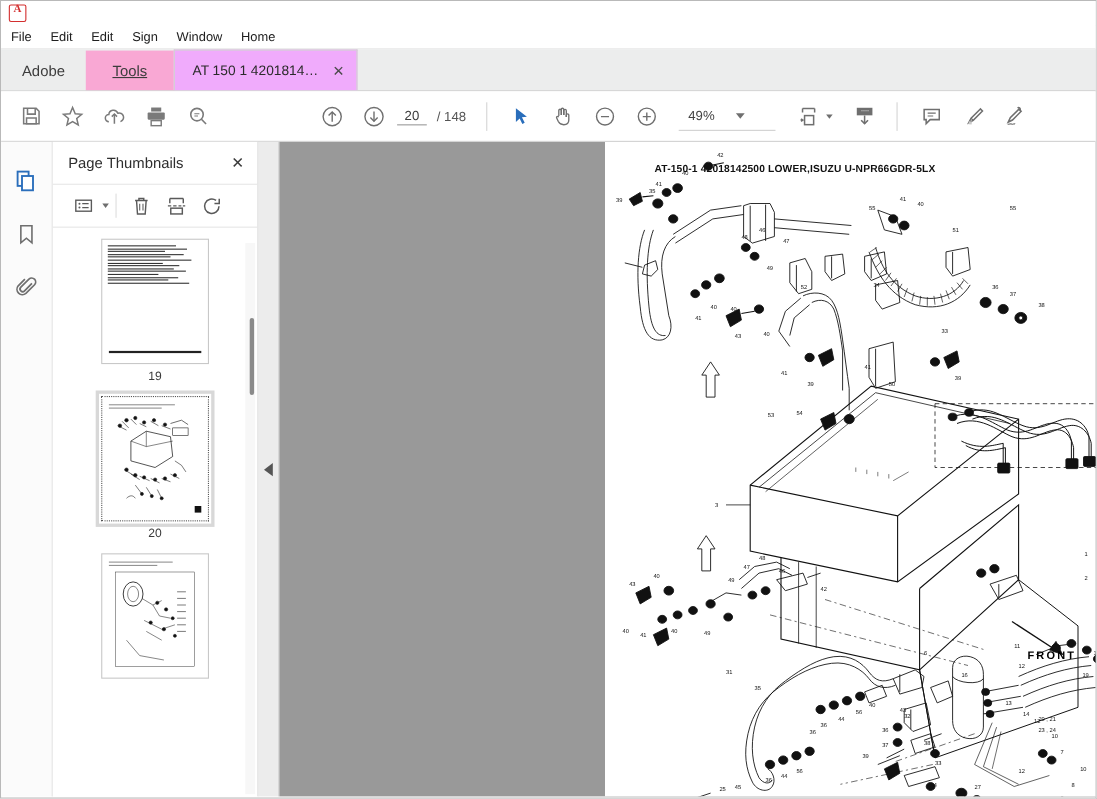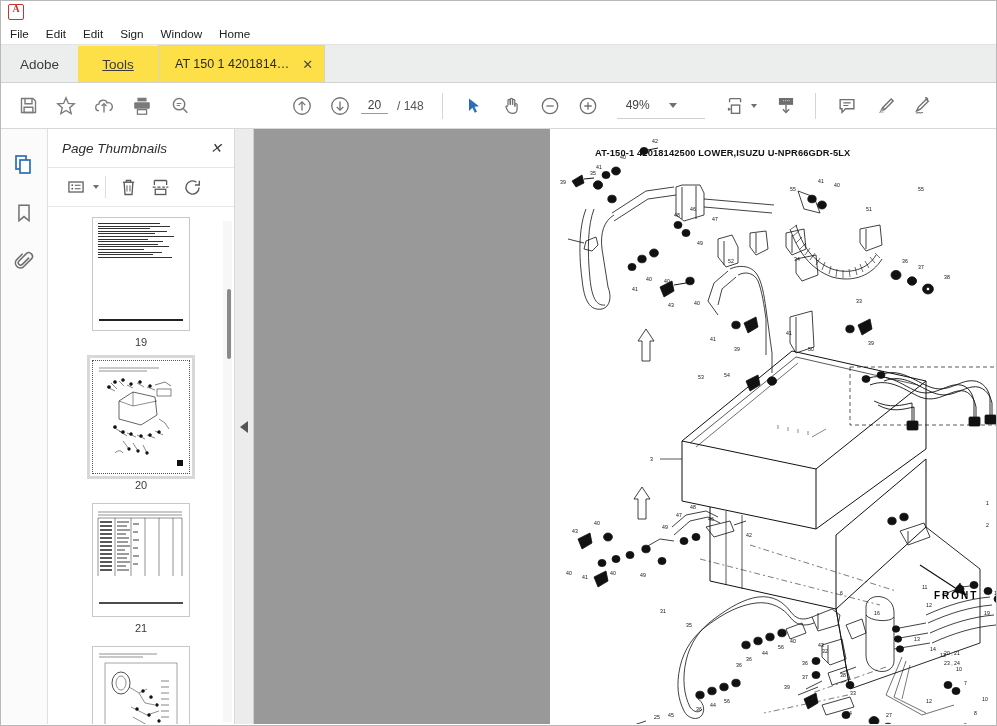--- a/index.html
+++ b/index.html
@@ -18,22 +18,22 @@
   .titletext{font-size:11.5px;color:#3a3a3a;white-space:nowrap;}
 
   
   .menubar{height:21px;display:flex;align-items:center;padding-left:9px;background:#fff;border-bottom:1px solid #e2e2e2;}
   .menuitem{font-size:11.7px;color:#202020;margin-right:17px;cursor:default;}
 
   
   .tabstrip{height:37px;background:#eceded;display:flex;align-items:flex-end;border-bottom:1px solid #d2d2d2;}
   .tab{height:36px;display:flex;align-items:center;justify-content:center;font-size:13.5px;color:#3c3c3c;padding:0 18px;box-sizing:border-box;cursor:default;}
   .tab.home{width:77px;background:#eceded;}
-  .tab.tools{width:80px;background:#fde047;text-decoration:underline;}
-  .tab.doc{background:#fde047;border-left:1px solid #d2d2d2;border-right:1px solid #d2d2d2;border-top:1px solid #d2d2d2;height:37px;padding:0 11px 0 16px;min-width:160px;position:relative;}
+  .tab.tools{width:80px;background:#f9a8d4;text-decoration:underline;}
+  .tab.doc{background:#f0abfc;border-left:1px solid #d2d2d2;border-right:1px solid #d2d2d2;border-top:1px solid #d2d2d2;height:37px;padding:0 11px 0 16px;min-width:160px;position:relative;}
   .tab.doc .lbl{font-size:12.5px;color:#2b2b2b;}
   .tab .closeX{margin-left:13px;font-size:13px;color:#4a4a4a;line-height:1;cursor:pointer;}
 
   
   .toolbar{height:45px;background:#ffffff;display:flex;align-items:center;border-bottom:1px solid #d8d8d8;position:relative;}
   .tb-icon{width:38px;height:40px;display:flex;align-items:center;justify-content:center;cursor:pointer;}
   .sep{width:1px;height:26px;background:#d5d5d5;margin:0 4px;}
   .pagefield{display:flex;align-items:center;margin-left:2px;}
   .pagenum{width:27px;text-align:center;font-size:12px;color:#3c3c3c;border-bottom:1px solid #9a9a9a;padding-bottom:1px;}
   .pageof{font-size:12px;color:#555;margin-left:9px;}
@@ -44,21 +44,21 @@
 
   
   .body{display:flex;height:595px;}
 
   
   .rail{width:47px;background:#fbfbfb;border-right:1px solid #e0e0e0;padding-top:16px;display:flex;flex-direction:column;align-items:center;box-sizing:border-box;}
   .rail-icon{width:34px;height:40px;display:flex;align-items:center;justify-content:center;margin-bottom:8px;cursor:pointer;}
 
   
   .thumbpanel{width:187px;background:#ffffff;border-right:1px solid #d9d9d9;display:flex;flex-direction:column;box-sizing:border-box;position:relative;}
-  .tp-head{height:38px;display:flex;align-items:center;justify-content:space-between;padding:0 12px 0 14px;box-sizing:border-box;font-style:italic;}
+  .tp-head{height:38px;display:flex;align-items:center;justify-content:space-between;padding:0 12px 0 14px;box-sizing:border-box;}
   .tp-title{font-size:13.5px;color:#2e2e2e;}
   .tp-close{font-size:14px;color:#3b3b3b;cursor:pointer;line-height:1;}
   .tp-toolbar{height:40px;border-top:1px solid #e6e6e6;border-bottom:1px solid #e6e6e6;display:flex;align-items:center;padding-left:12px;box-sizing:border-box;}
   .tp-btn{width:32px;height:30px;display:flex;align-items:center;justify-content:center;cursor:pointer;}
   .tp-sep{width:1px;height:22px;background:#dedede;margin:0 6px;}
   .thumbs{flex:1;overflow:hidden;position:relative;padding-top:10px;}
   .thumb-wrap{display:flex;flex-direction:column;align-items:center;margin-bottom:12px;}
   .thumb{width:96px;height:112px;background:#fff;border:1px solid #c8c8c8;position:relative;overflow:hidden;cursor:pointer;}
   .thumb.sel{outline:3px solid #d8d8d8;outline-offset:2px;border:1px dotted #555;}
   .thumb-num{font-size:11px;color:#3a3a3a;margin-top:5px;}
@@ -373,39 +373,20 @@
                   <path d="M22 92c3-3 6-3 8 0"></path>
                   <path d="M66 58l6 4 4 6"></path>
                 </g>
               </g>
               <rect x="84" y="99" width="6" height="6" fill="#111"></rect>
             </svg>
           </div>
           <div class="thumb-num">20</div>
         </div>
 
-        <div class="thumb-wrap">
-          <div class="thumb">
-            <svg width="96" height="112" viewBox="0 0 96 112">
-              <g stroke="#222" stroke-width="0.5">
-                <path d="M5 8h84M5 11h84"></path>
-                <path d="M5 14h84M5 14v58M22 14v58M38 14v58M52 14v58M66 14v58M80 14v58M89 14v58"></path>
-                <g stroke-width="1.4">
-                  <path d="M7 18h12M7 22h12M7 26h12M7 30h12M7 34h12M7 38h12M7 42h12M7 46h12M7 50h12M7 54h12M7 58h12M7 62h12M7 66h12"></path>
-                </g>
-                <g stroke-width="0.9">
-                  <path d="M24 18h12M24 22h10M24 26h13M24 30h9M24 34h12M24 38h11M24 42h13M24 46h8M24 50h12M24 54h10M24 58h13M24 62h9M24 66h12"></path>
-                  <path d="M40 20h6M40 28h5M40 36h6M40 44h5M40 52h6M40 60h5"></path>
-                </g>
-              </g>
-              <path d="M6 99h84" stroke="#111" stroke-width="1.4"></path>
-            </svg>
-          </div>
-          <div class="thumb-num">21</div>
-        </div>
 
         <div class="thumb-wrap">
           <div class="thumb">
             <svg width="96" height="112" viewBox="0 0 96 112">
               <g stroke="#222" stroke-width="0.5" fill="none">
                 <path d="M6 7h58M6 10h44"></path>
                 <rect x="12" y="16" width="72" height="86" stroke-width="0.4"></rect>
                 <ellipse cx="28" cy="36" rx="9" ry="11" stroke-width="0.8"></ellipse>
                 <ellipse cx="28" cy="36" rx="5" ry="7"></ellipse>
                 <path d="M36 40l10 6 8-4M46 46l6 10 10 2"></path>

